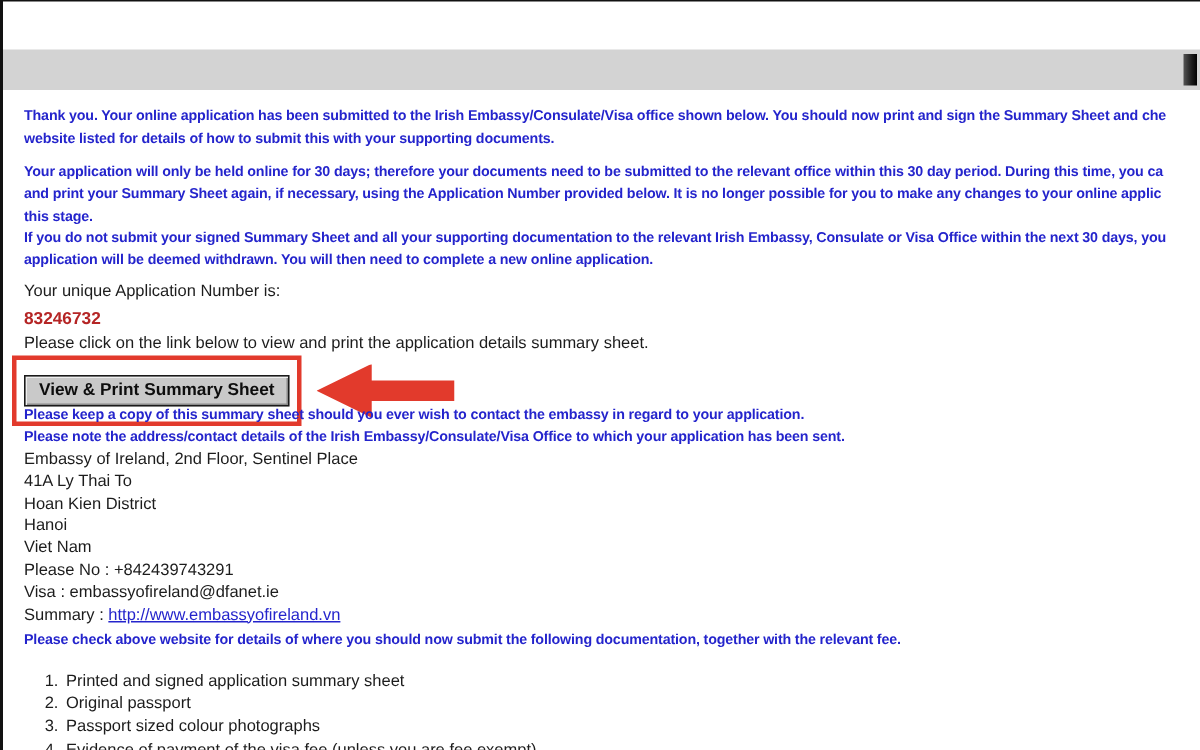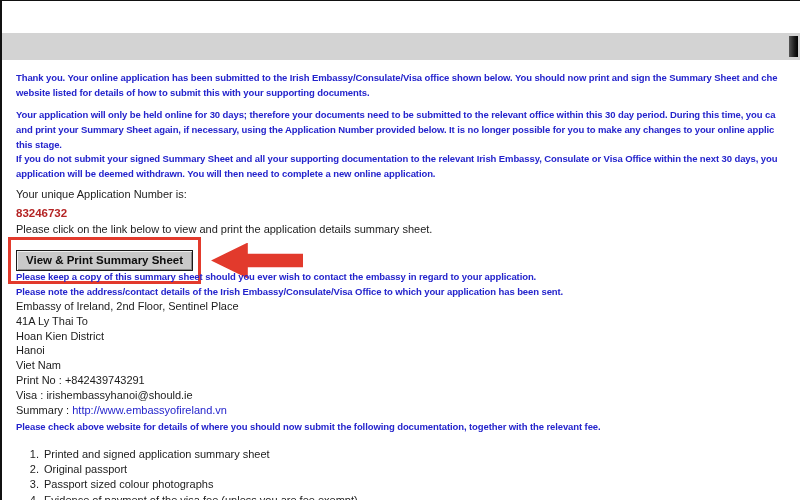--- a/index.html
+++ b/index.html
@@ -31,21 +31,21 @@
     box-shadow:inset 1px 1px 0 #efefef, inset -1px -1px 0 #8a8a8a;
     font-family:"Liberation Sans", sans-serif;
     font-size:11.5px;font-weight:bold;color:#0d0d0d;
     padding:3px 9px 4px 9px;white-space:nowrap;cursor:pointer;
   }
   .block-arrow{
     width:92px;height:36px;margin-left:10px;background:#e23a2c;
     clip-path:polygon(0% 50%, 40% 0%, 40% 31%, 100% 31%, 100% 69%, 40% 69%, 40% 100%);
   }
   .address-block .black-line{line-height:14.8px;}
-  .web-link{color:#2424cc;cursor:pointer;}
+  .web-link{color:#2424cc;text-decoration:underline;cursor:pointer;}
   ol.docs{margin:0;padding-left:26px;font-size:11px;line-height:15.2px;color:#1c1c1c;}
   ol.docs li{padding-left:2px;white-space:nowrap;}
 </style>
 </head>
 <body>
 
 <div class="top-border"></div>
 <div class="left-border"></div>
 
 <div class="header-bar">
@@ -84,22 +84,22 @@
 <div class="abs pad blue-line" style="top:269px">Please keep a copy of this summary sheet should you ever wish to contact the embassy in regard to your application.</div>
 
 <div class="abs pad blue-line" style="top:284px">Please note the address/contact details of the Irish Embassy/Consulate/Visa Office to which your application has been sent.</div>
 
 <div class="abs pad address-block" style="top:299px">
   <div class="black-line">Embassy of Ireland, 2nd Floor, Sentinel Place</div>
   <div class="black-line">41A Ly Thai To</div>
   <div class="black-line">Hoan Kien District</div>
   <div class="black-line">Hanoi</div>
   <div class="black-line">Viet Nam</div>
-  <div class="black-line"><span>Print No : </span><span>+842439743291</span></div>
-  <div class="black-line"><span>Visa : </span><span>irishembassyhanoi@should.ie</span></div>
+  <div class="black-line"><span>Please No : </span><span>+842439743291</span></div>
+  <div class="black-line"><span>Visa : </span><span>embassyofireland@dfanet.ie</span></div>
   <div class="black-line"><span>Summary : </span><a class="web-link">http://www.embassyofireland.vn</a></div>
 </div>
 
 <div class="abs pad blue-line" style="top:419px">Please check above website for details of where you should now submit the following documentation, together with the relevant fee.</div>
 
 <div class="abs pad" style="top:447px">
   <ol class="docs">
     <li>Printed and signed application summary sheet</li>
     <li>Original passport</li>
     <li>Passport sized colour photographs</li>

